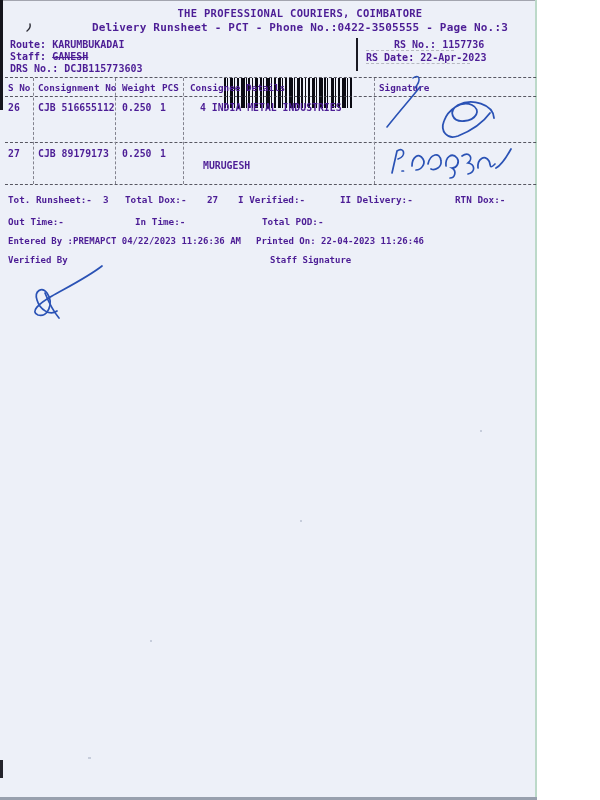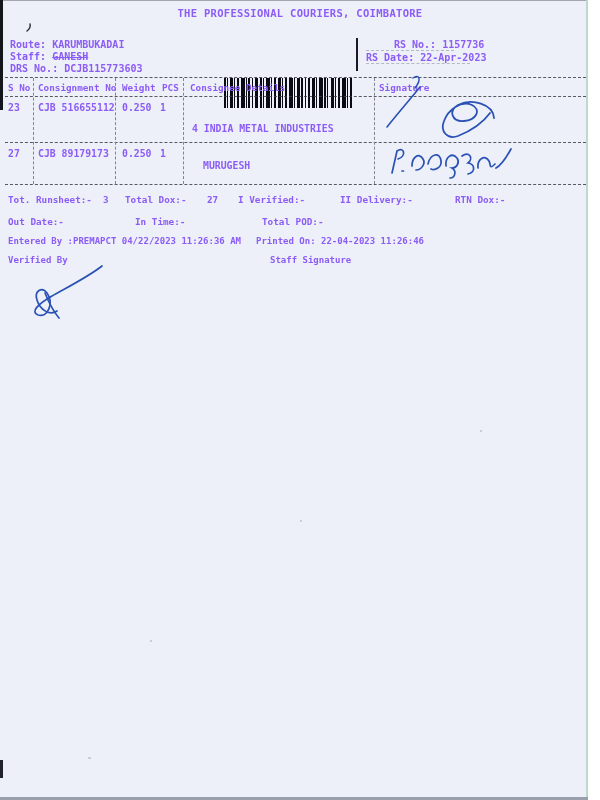--- a/index.html
+++ b/index.html
@@ -1,22 +1,22 @@
 <!DOCTYPE html>
 <html><head>
 <meta charset="utf-8">
 <style>
   html,body{margin:0;padding:0;}
   .page{
     position:relative;
-    width:588px;height:800px;
+    width:537px;height:800px;
     background:#edf0f8;
     overflow:hidden;
     font-family:"DejaVu Sans Mono","Liberation Mono",monospace;
-    color:#8b5cf6;
+    color:#4c1d95;
   }
   .abs{position:absolute;white-space:pre;}
   .b{font-weight:700;}
   .title{font-size:10.5px;letter-spacing:.3px;}
   .subtitle{font-size:11px;letter-spacing:.2px;}
   .meta{font-size:10px;}
   .cell{font-size:9.8px;}
   .hdr{font-size:9.3px;}
   .sum{font-size:9.3px;}
   .sum2{font-size:9px;}
@@ -45,20 +45,21 @@
   <div class="edge-left2"></div>
   <div class="edge-right"></div>
   <div class="edge-bottom"></div>
 
   <div class="speck" style="left:88px;top:757px;width:3px;height:2px;"></div>
   <div class="speck" style="left:300px;top:520px;width:2px;height:2px;"></div>
   <div class="speck" style="left:480px;top:430px;width:2px;height:2px;"></div>
   <div class="speck" style="left:150px;top:640px;width:2px;height:2px;"></div>
 
   <div class="abs b title centered" style="top:7px;">THE PROFESSIONAL COURIERS, COIMBATORE</div>
+  <div class="abs b subtitle centered" style="top:21px;">Delivery Runsheet - PCT - Phone No.:0422-3505555 - Page No.:3</div>
 
   <div class="abs b meta" style="left:10px;top:39px;"><span>Route:</span> <span>KARUMBUKADAI</span></div>
   <div class="abs b meta" style="left:10px;top:51px;"><span>Staff:</span> <span class="strike">GANESH</span></div>
   <div class="abs b meta" style="left:10px;top:63px;"><span>DRS No.:</span> <span>DCJB115773603</span></div>
 
   <div class="abs" style="left:224px;top:40px;">
     <svg width="130" height="30" viewBox="0 0 130 30">
       <g fill="#0a0a12">
         <rect x="0" width="2" height="30"></rect>
           <rect x="3" width="1" height="30"></rect>
@@ -115,44 +116,44 @@
   <div class="dash-v" style="left:374px;top:78px;height:106px;"></div>
 
   <div class="abs b hdr" style="left:8px;top:82px;text-align:right;">S No</div>
   <div class="abs b hdr" style="left:38px;top:82px;">Consignment No</div>
   <div class="abs b hdr" style="left:122px;top:82px;">Weight</div>
   <div class="abs b hdr" style="left:162px;top:82px;">PCS</div>
   <div class="abs b hdr" style="left:190px;top:82px;">Consignee Details</div>
   <div class="abs b hdr" style="left:379px;top:82px;">Signature</div>
 
   <div>
-    <div class="abs b cell" style="left:8px;top:102px;">23</div>
+    <div class="abs b cell" style="left:8px;top:102px;">26</div>
     <div class="abs b cell" style="left:38px;top:102px;">CJB 516655112</div>
     <div class="abs b cell" style="left:122px;top:102px;">0.250</div>
     <div class="abs b cell" style="left:160px;top:102px;">1</div>
-    <div class="abs b cell" style="left:192px;top:102px;margin-top:21px;">4 INDIA METAL INDUSTRIES</div>
+    <div class="abs b cell" style="left:200px;top:102px;">4 INDIA METAL INDUSTRIES</div>
   </div>
 
   <div>
     <div class="abs b cell" style="left:8px;top:148px;">27</div>
     <div class="abs b cell" style="left:38px;top:148px;">CJB 89179173</div>
     <div class="abs b cell" style="left:122px;top:148px;">0.250</div>
     <div class="abs b cell" style="left:160px;top:148px;">1</div>
     <div class="abs b cell" style="left:192px;top:160px;margin-left:11px;">MURUGESH</div>
   </div>
 
   <div class="abs b sum" style="left:8px;top:194px;">Tot. Runsheet:-</div>
   <div class="abs b sum" style="left:103px;top:194px;">3</div>
   <div class="abs b sum" style="left:125px;top:194px;">Total Dox:-</div>
   <div class="abs b sum" style="left:207px;top:194px;">27</div>
   <div class="abs b sum" style="left:238px;top:194px;">I Verified:-</div>
   <div class="abs b sum" style="left:340px;top:194px;">II Delivery:-</div>
   <div class="abs b sum" style="left:455px;top:194px;">RTN Dox:-</div>
 
-  <div class="abs b sum" style="left:8px;top:216px;">Out Date:-</div>
+  <div class="abs b sum" style="left:8px;top:216px;">Out Time:-</div>
   <div class="abs b sum" style="left:135px;top:216px;">In Time:-</div>
   <div class="abs b sum" style="left:262px;top:216px;">Total POD:-</div>
 
   <div class="abs b sum2" style="left:8px;top:236px;">Entered By :PREMAPCT 04/22/2023 11:26:36 AM</div>
   <div class="abs b sum2" style="left:256px;top:236px;">Printed On: 22-04-2023 11:26:46</div>
 
   <div class="abs b sum2" style="left:8px;top:255px;">Verified By</div>
   <div class="abs b sum2" style="left:270px;top:255px;">Staff Signature</div>
 
   <svg class="overlay" width="600" height="800" viewBox="0 0 600 800">

